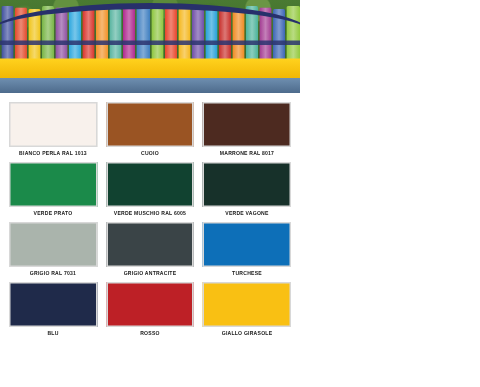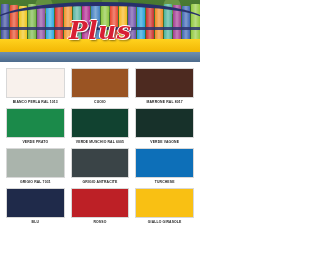--- a/index.html
+++ b/index.html
@@ -178,21 +178,20 @@
       <div class="picket" style="background: linear-gradient(90deg, rgb(76, 179, 154), rgba(255, 255, 255, 0.35), rgb(76, 179, 154)) rgb(76, 179, 154); margin-top: 0px;"></div>
       <div class="picket" style="background: linear-gradient(90deg, rgb(163, 59, 146), rgba(255, 255, 255, 0.35), rgb(163, 59, 146)) rgb(163, 59, 146); margin-top: 1px;"></div>
       <div class="picket" style="background: linear-gradient(90deg, rgb(61, 102, 181), rgba(255, 255, 255, 0.35), rgb(61, 102, 181)) rgb(61, 102, 181); margin-top: 2px;"></div>
       <div class="picket" style="background: linear-gradient(90deg, rgb(147, 201, 63), rgba(255, 255, 255, 0.35), rgb(147, 201, 63)) rgb(147, 201, 63); margin-top: 0px;"></div>
     </div>
   <div class="rail"></div>
   <div class="rail2"></div>
   <div class="plinth"></div>
   <div class="ground"></div>
   <div class="logo-wrap">
-    <div class="logo-main">Plus</div>
   </div>
 </div>
 
 <div class="grid">
     <div class="cell">
       <div class="chip" style="background: rgb(248, 241, 236);"></div>
       <div class="chip-label">BIANCO PERLA RAL 1013</div>
     </div>
     <div class="cell">
       <div class="chip" style="background: rgb(154, 84, 35);"></div>

